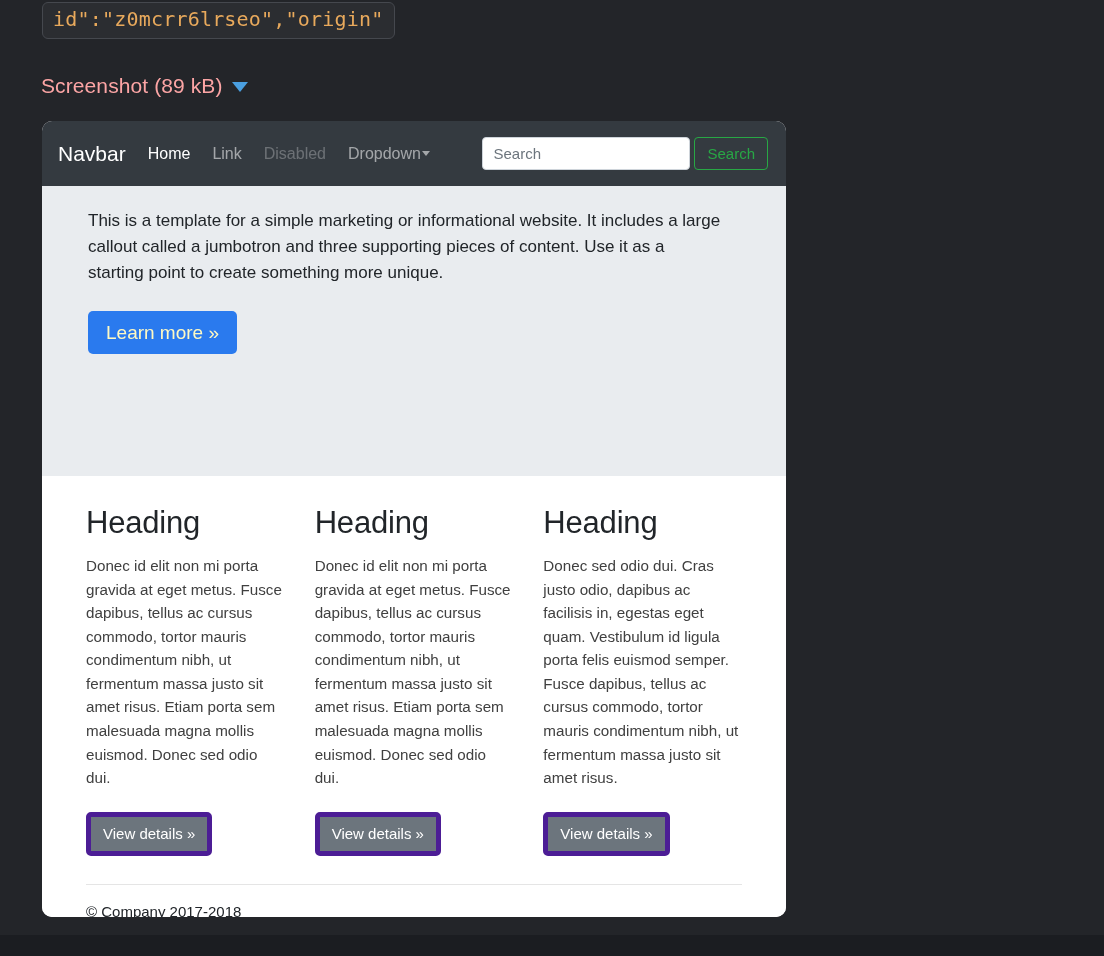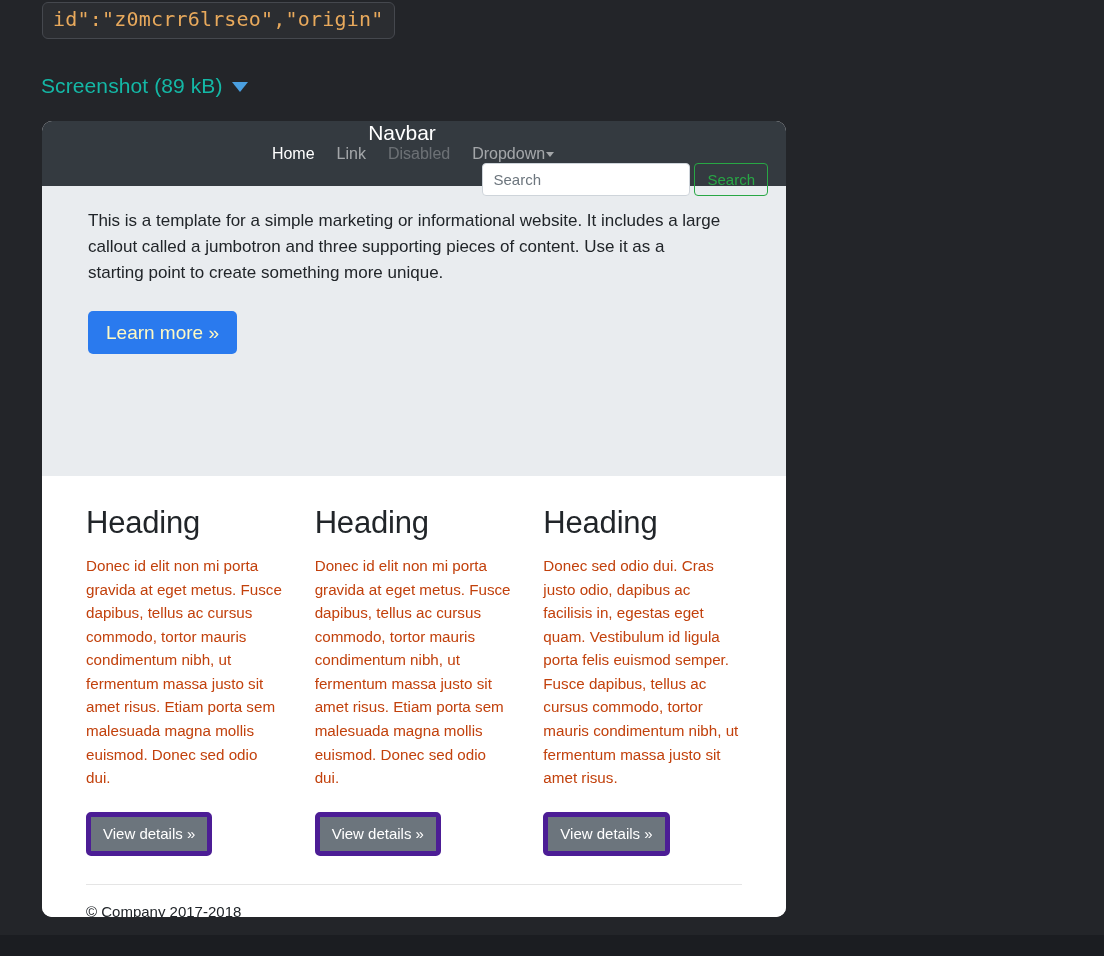--- a/index.html
+++ b/index.html
@@ -40,21 +40,21 @@
   
   .attachment-label {
     position: absolute;
     left: 41px;
     top: 75px;
     display: flex;
     align-items: center;
     gap: 9px;
   }
   .attachment-label .label-text {
-    color: #14b8a6;
+    color: #fca5a5;
     font-size: 21px;
     line-height: 1;
     letter-spacing: 0.1px;
   }
   .caret-toggle {
     width: 0;
     height: 0;
     border-left: 8px solid transparent;
     border-right: 8px solid transparent;
     border-top: 10px solid #4a9fe0;
@@ -74,21 +74,20 @@
     background: #ffffff;
   }
 
   
   .navbar {
     height: 65px;
     background: #343a40;
     display: flex;
     align-items: center;
     padding: 0 18px 0 16px;
-    flex-direction: column;
   }
   .navbar-brand {
     color: #ffffff;
     font-size: 21px;
     margin-right: 22px;
     white-space: nowrap;
     cursor: pointer;
   }
   .nav-links {
     display: flex;
@@ -199,21 +198,21 @@
     font-size: 31px;
     font-weight: 400;
     color: #212529;
     margin: 0 0 14px 0;
     line-height: 1.1;
     letter-spacing: -0.2px;
   }
   .col p {
     font-size: 15.2px;
     line-height: 1.55;
-    color: #c2410c;
+    color: #404040;
     margin: 0 0 22px 0;
   }
   .btn-secondary {
     display: inline-block;
     background: #6c757d;
     color: #ffffff;
     border: 5px solid #4c1d95;
     border-radius: 5px;
     font-size: 15px;
     font-family: "Liberation Sans", sans-serif;

